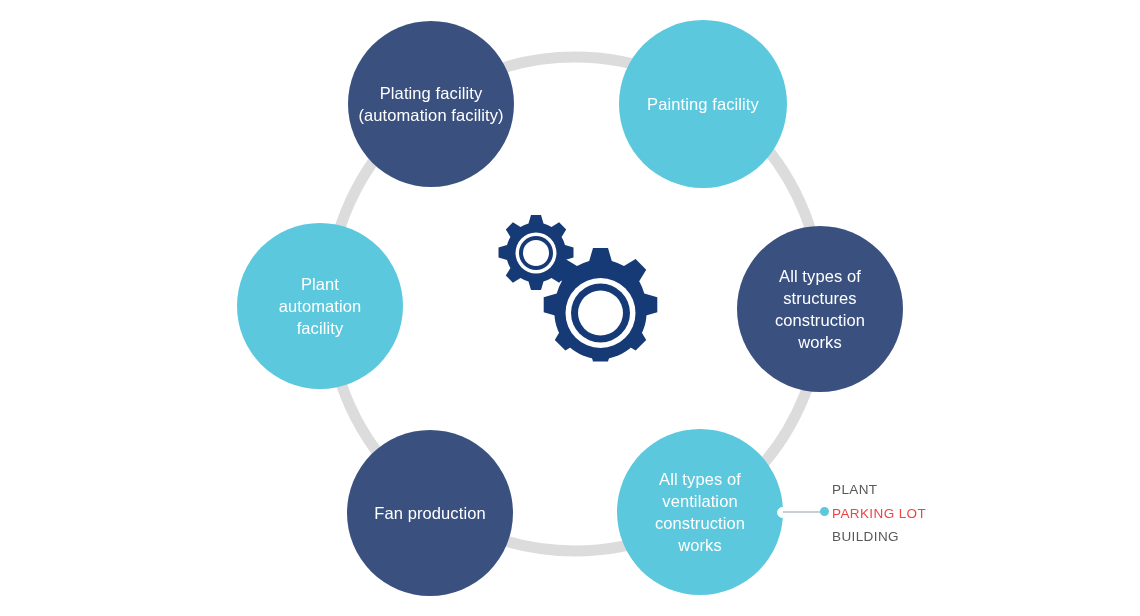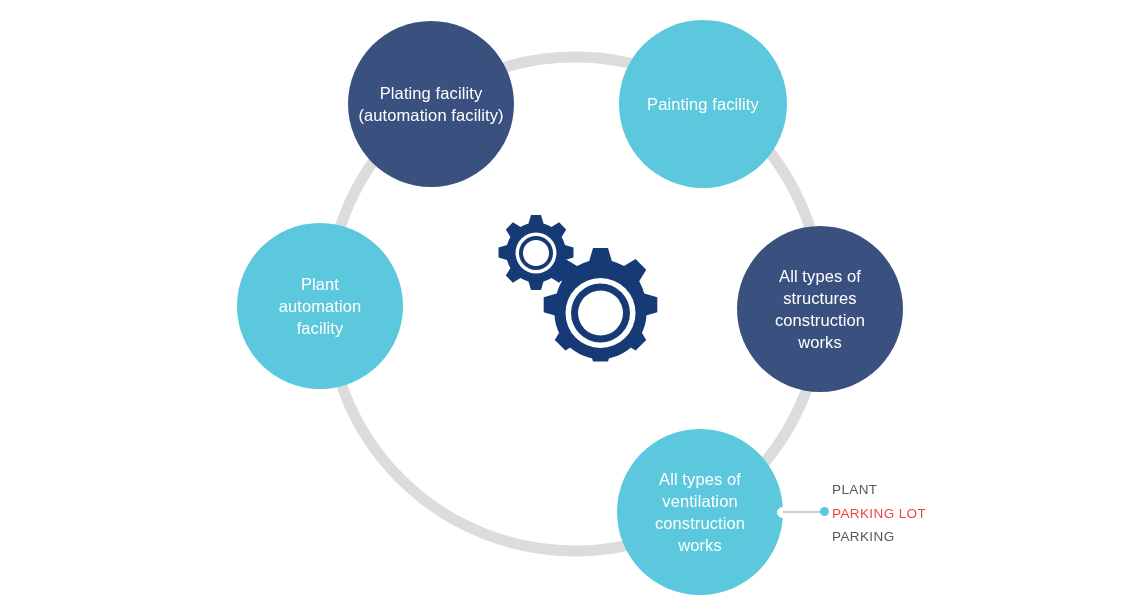--- a/index.html
+++ b/index.html
@@ -176,29 +176,32 @@
 works</span>
   </div>
 
   <div class="node" id="node-3" style="left: 617px; top: 429px; width: 166px; height: 166px; background: rgb(91, 200, 222); color: rgb(255, 255, 255); font-size: 16.5px;">
     <span class="node-label">All types of
 ventilation
 construction
 works</span>
   </div>
 
+  <div class="node" id="node-4" style="left: 347px; top: 430px; width: 166px; height: 166px; background: rgb(58, 81, 128); color: rgb(255, 255, 255); font-size: 16.5px;">
+    <span class="node-label">Fan production</span>
+  </div>
 
   <div class="node" id="node-5" style="left: 237px; top: 223px; width: 166px; height: 166px; background: rgb(91, 200, 222); color: rgb(255, 255, 255); font-size: 16.5px;">
     <span class="node-label">Plant
 automation
 facility</span>
   </div>
 
   <div id="callout">
     <span class="callout-dot-inner"></span>
     <span class="callout-line"></span>
     <span class="callout-dot-outer" style="background: rgb(91, 200, 222);"></span>
     <span class="callout-text" id="callout-line-0" style="top: 0px; color: rgb(88, 88, 91);">PLANT</span>
     <span class="callout-text" id="callout-line-1" style="top: 23.5px; color: #ef4444;">PARKING LOT</span>
-    <span class="callout-text" id="callout-line-2" style="top: 47px; color: rgb(88, 88, 91);">PARKING</span>
+    <span class="callout-text" id="callout-line-2" style="top: 47px; color: rgb(88, 88, 91);">BUILDING</span>
   </div>
 
 </div>
 
 </body></html>

